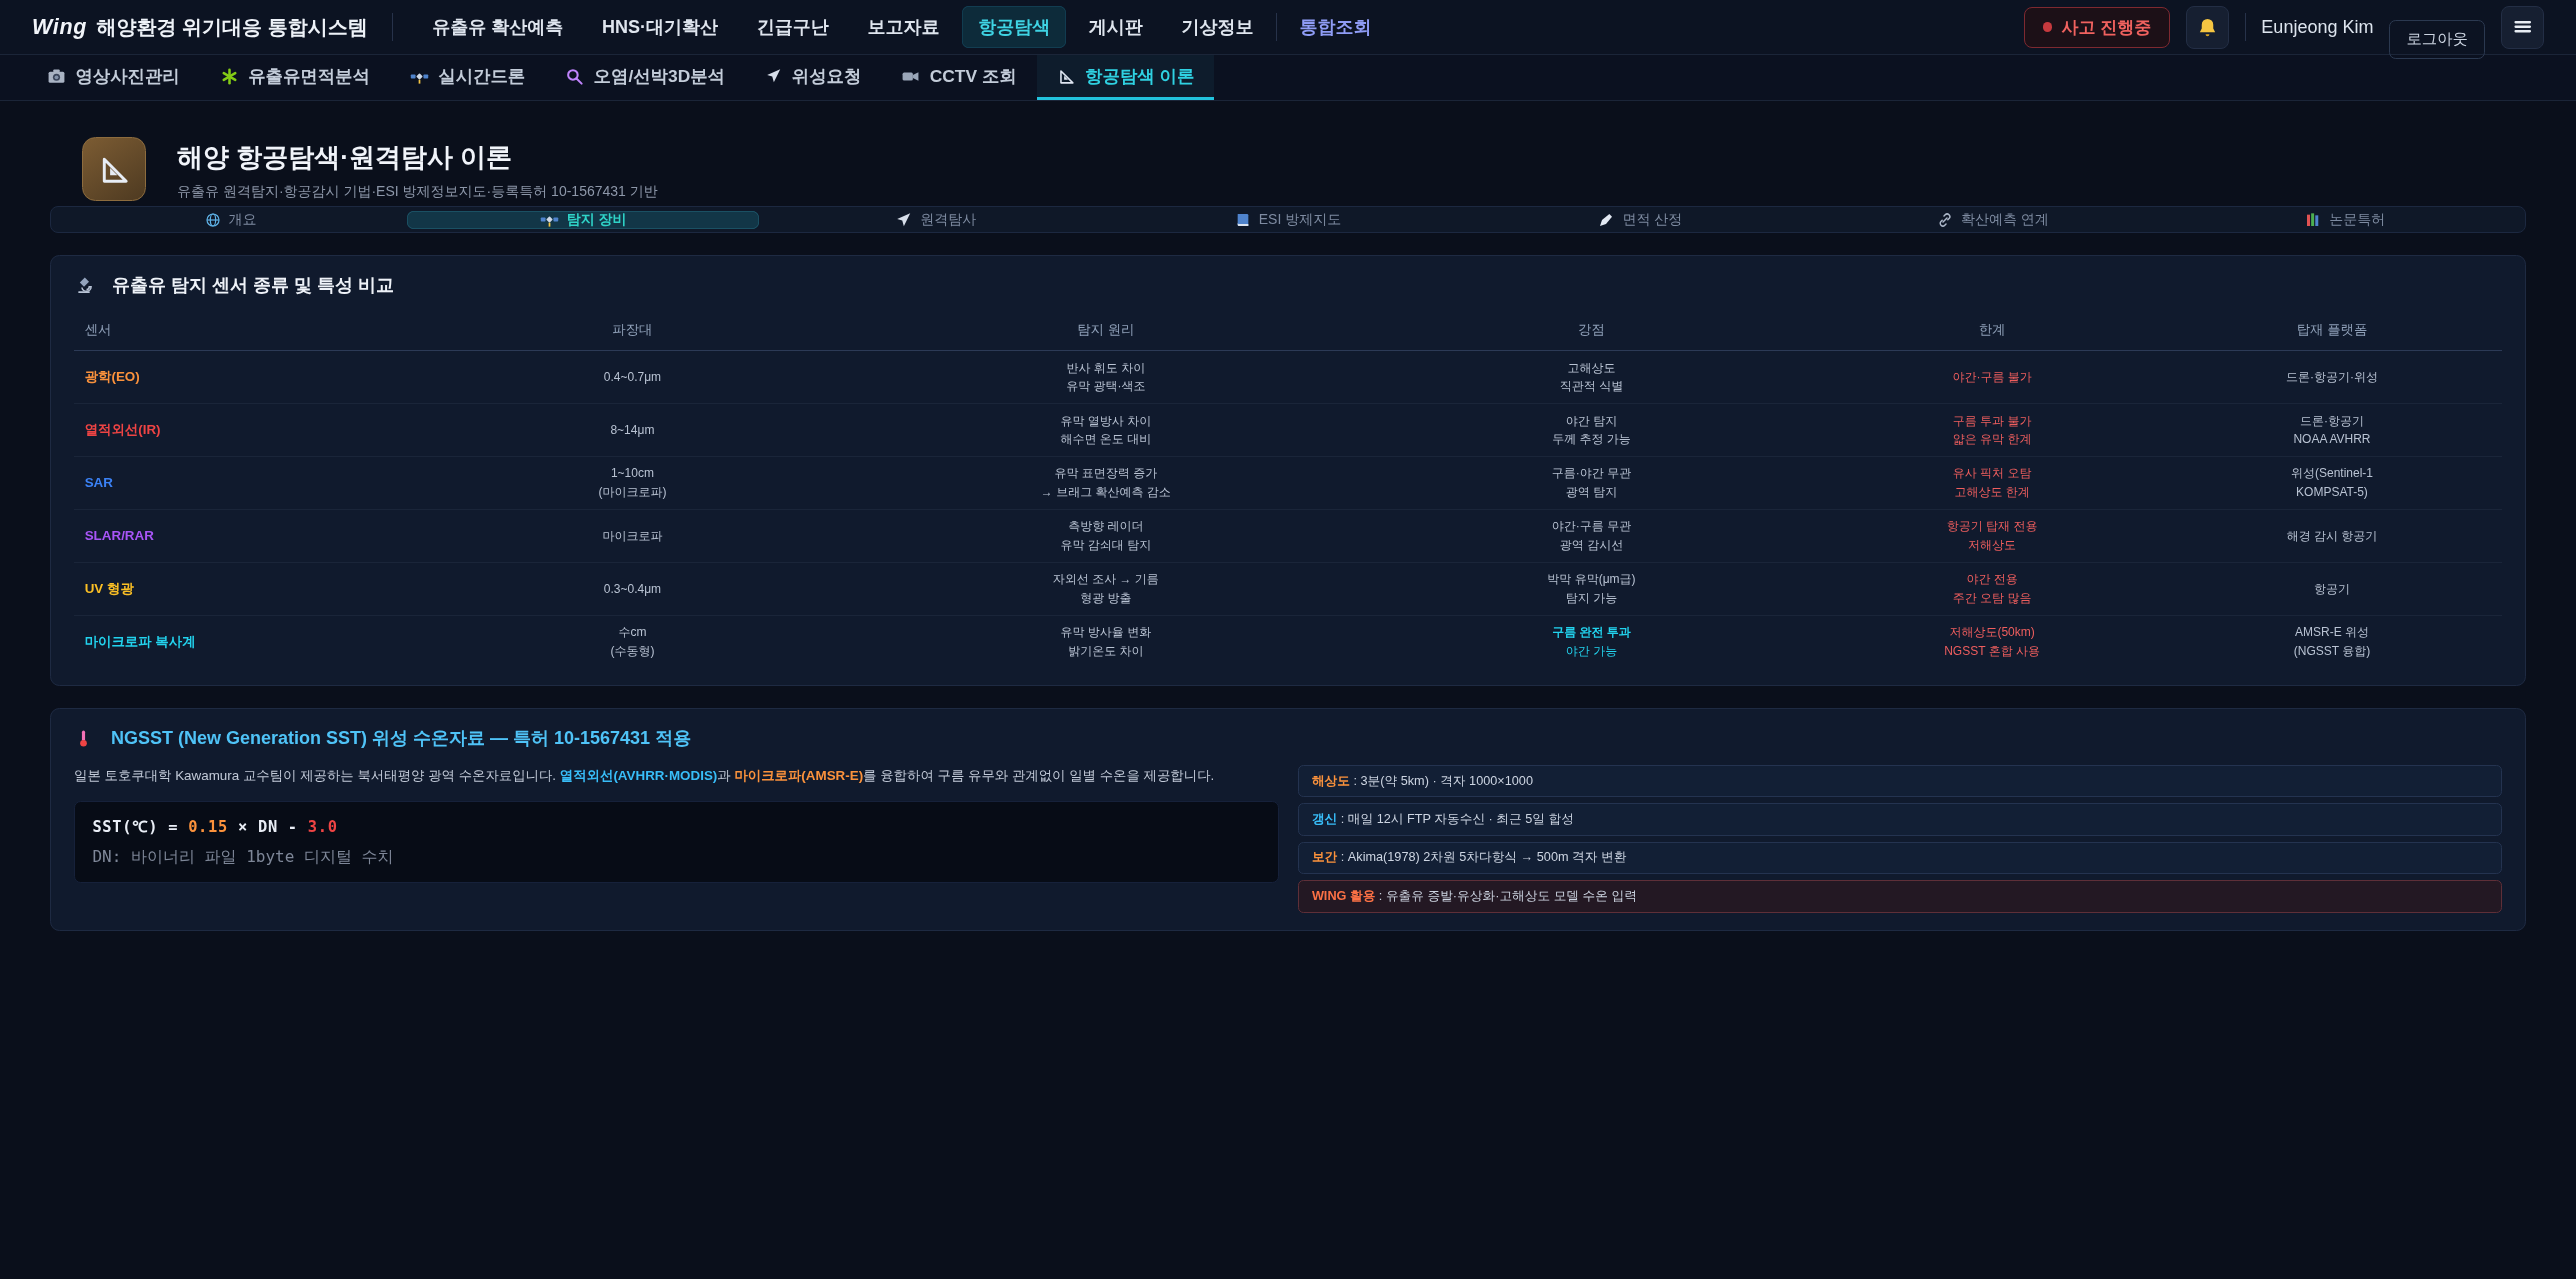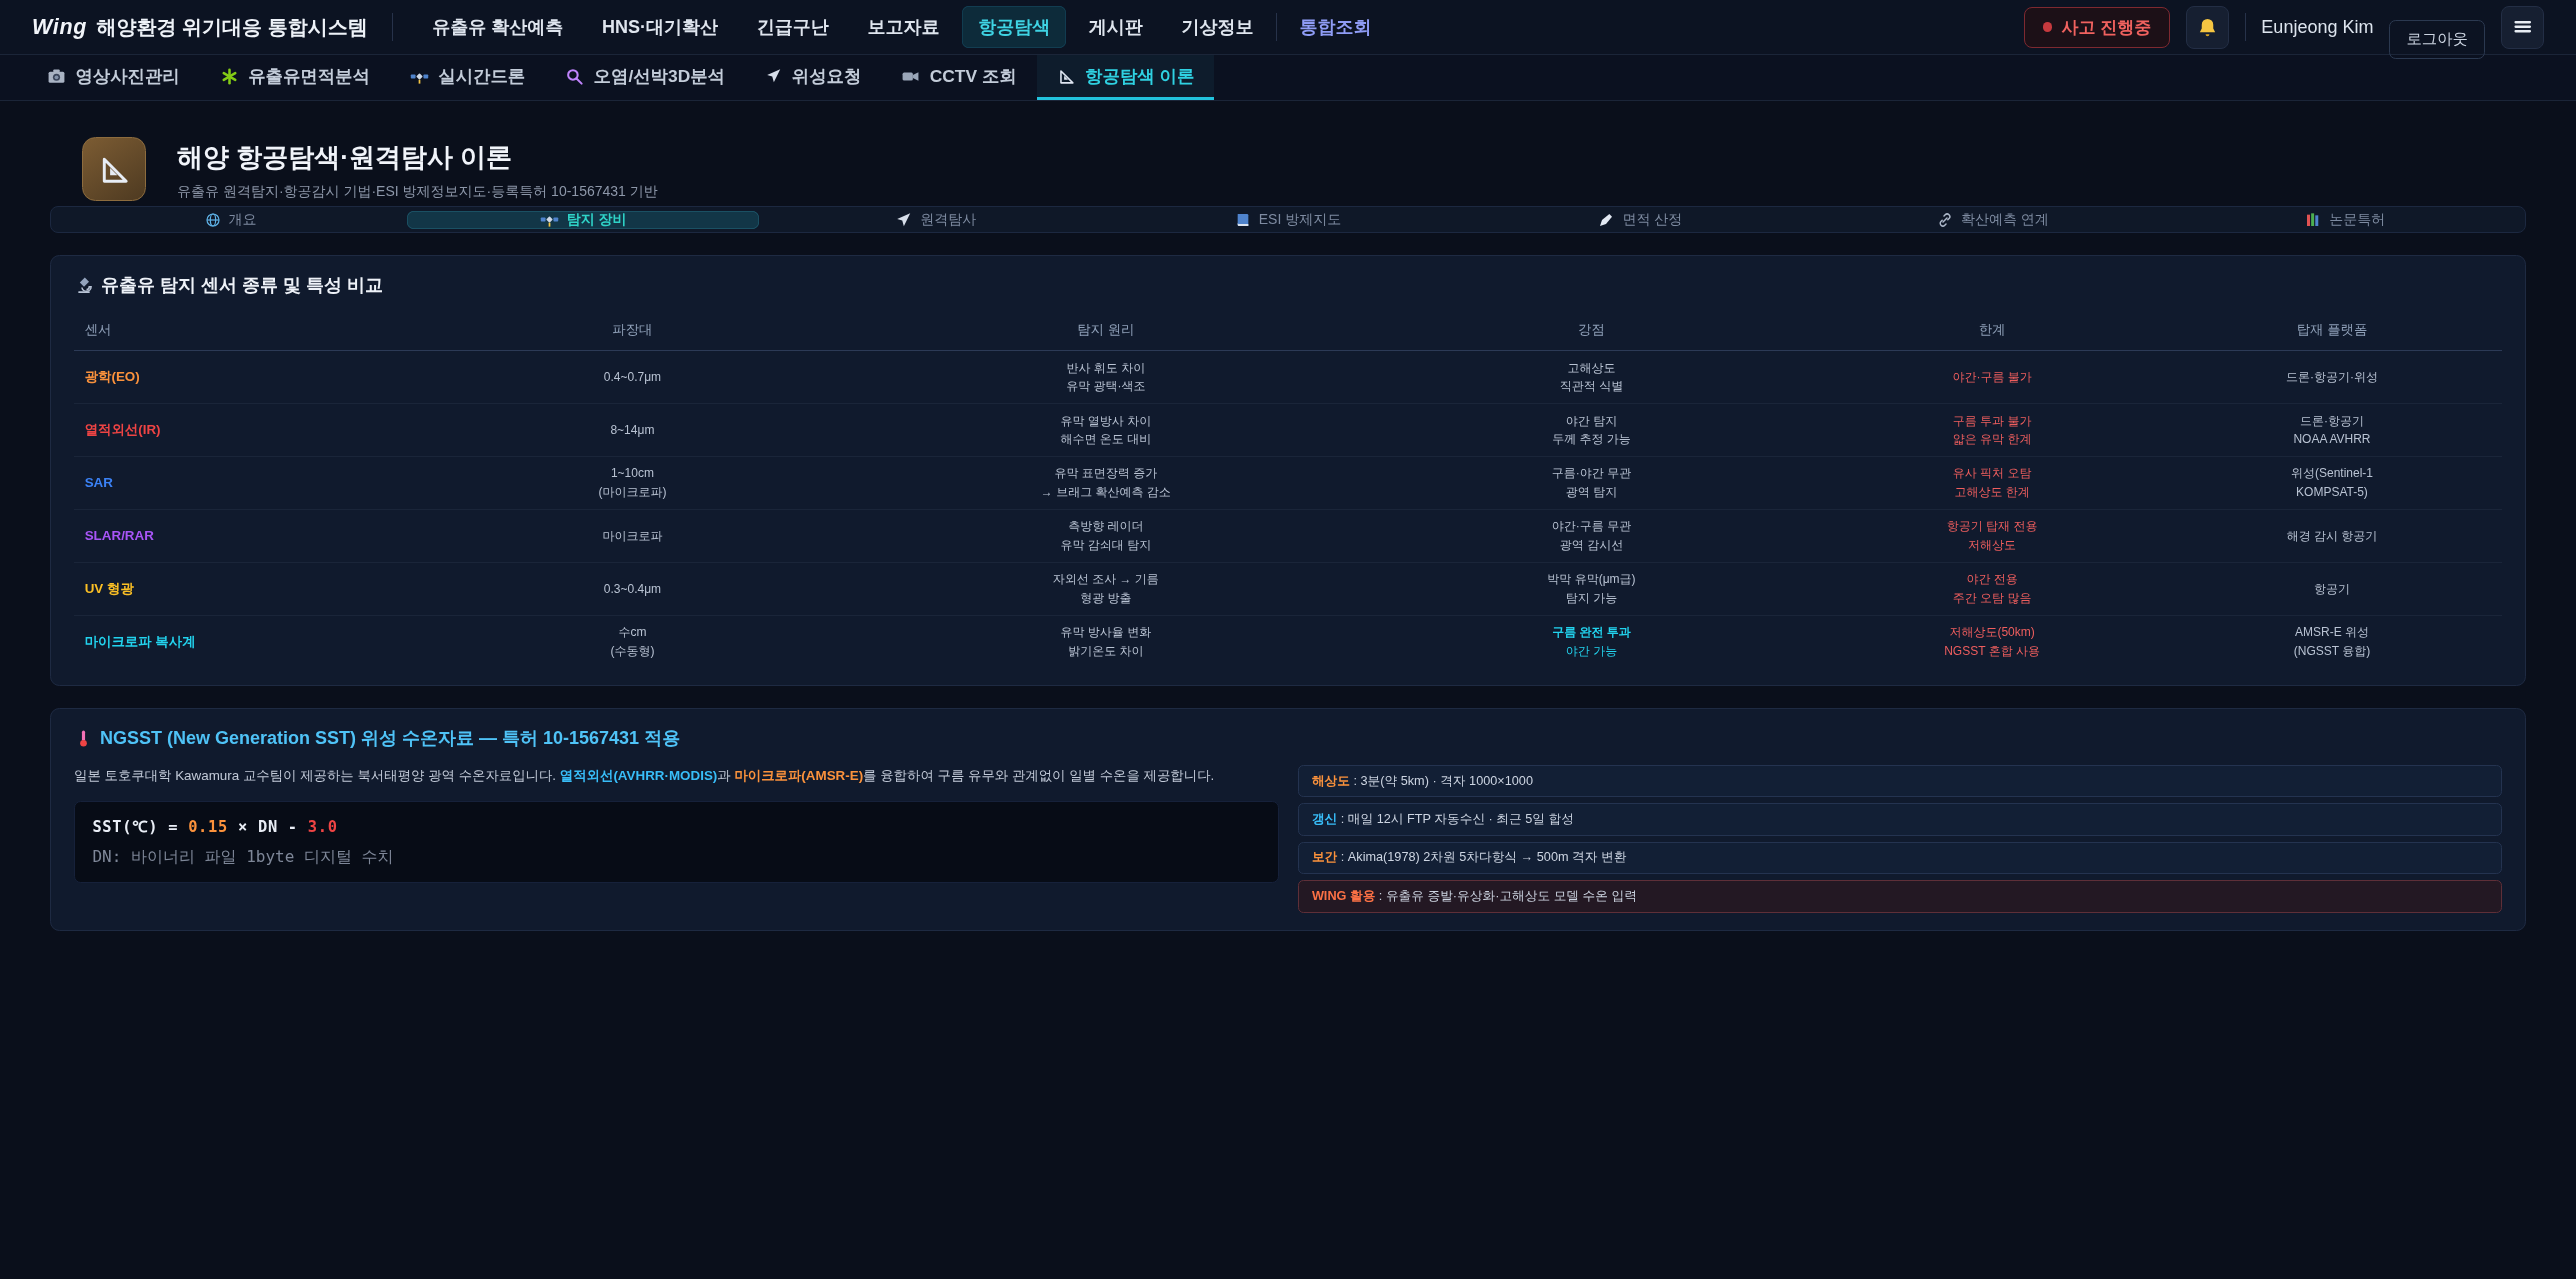--- a/index.html
+++ b/index.html
@@ -73,21 +73,21 @@
   .tab {
     flex:1; display:flex; align-items:center; justify-content:center; gap:8px;
     font-size:14px; color:#7e8ba1; border-radius:6.7px; cursor:pointer; white-space:nowrap;
   }
   .tab.active { background:#123647; box-shadow:0 0 0 0.7px #1e5a6e inset; color:#2fd4c8; font-weight:700; }
 
   .card {
     background:#101a2d; border:0.7px solid #1e2a42; border-radius:9.4px;
     padding:17.4px 23px; margin-top:21.5px;
   }
-  .card-title { display:flex; align-items:center; gap:7px; font-size:18px; font-weight:800; color:#eef2f8; }
+  .card-title { display:flex; align-items:center; gap:18px; font-size:18px; font-weight:800; color:#eef2f8; }
 
   
   .sensor-table { margin-top:14.8px; }
   .trow {
     display:grid; grid-template-columns:14% 18% 21% 19% 14% 14%; align-items:center;
   }
   .thead { border-bottom:1.3px solid #2c3a56; }
   .thead > div { font-size:13.4px; color:#8fa0b8; padding:9.4px 0 10.7px; text-align:center; }
   .thead > div:first-child { text-align:left; padding-left:10.7px; }
   .tbody .trow { border-bottom:0.7px solid #1a2539; }

